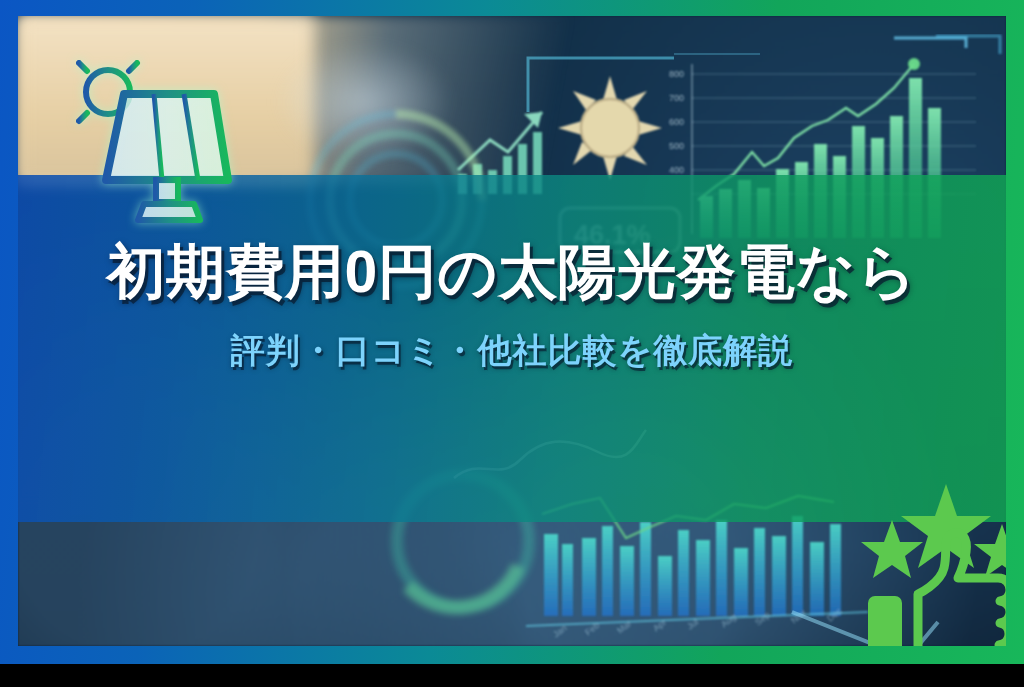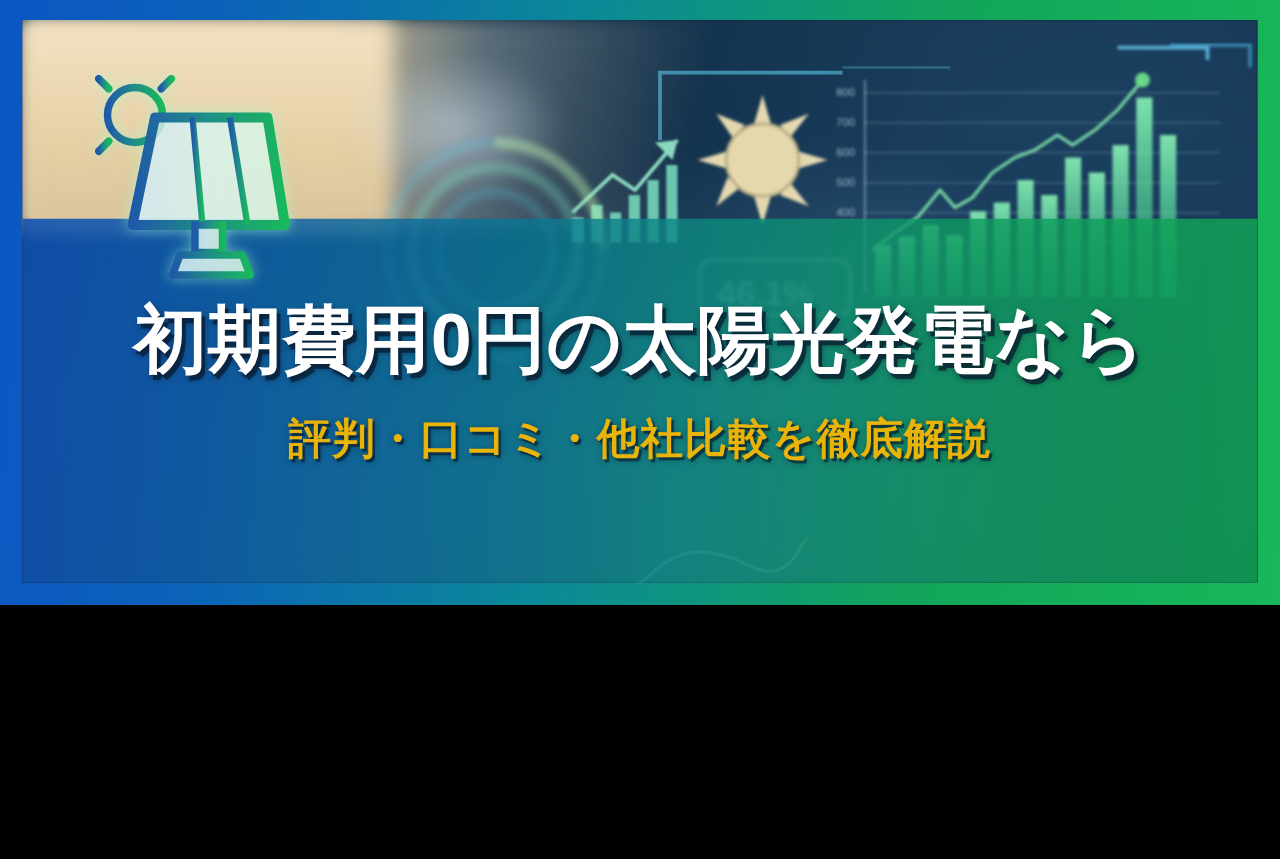--- a/index.html
+++ b/index.html
@@ -1,20 +1,20 @@
 <!DOCTYPE html>
 <html><head>
 <meta charset="utf-8">
 <style>
   html,body{margin:0;padding:0;background:#000;}
   body{font-family:"Liberation Sans","DejaVu Sans",sans-serif;}
 
   .banner{
     position:relative;
-    width:1024px;height:484px;
+    width:1024px;height:664px;
     overflow:hidden;
     
     background:linear-gradient(95deg,#0b56c4 0%,#0b63b8 18%,#0b8a96 45%,#12a55a 72%,#18b75a 100%);
   }
 
   
   .stage{
     position:absolute;
     left:18px;top:16px;right:18px;bottom:18px;
     overflow:hidden;
@@ -80,21 +80,21 @@
     font-size:59px;
     line-height:1.16;
     letter-spacing:.5px;
     text-shadow:
        3px 4px 0 rgba(8,26,45,.70),
        2px 3px 6px rgba(5,18,32,.55);
     white-space:nowrap;
   }
   .subtitle{
     margin-top:22px;
-    color:#eab308;
+    color:#7dd3fc;
     font-weight:700;
     font-size:34px;
     letter-spacing:1px;
     text-shadow:
        2px 3px 0 rgba(8,26,45,.62),
        1px 2px 5px rgba(5,18,32,.5);
     white-space:nowrap;
   }
 
   

